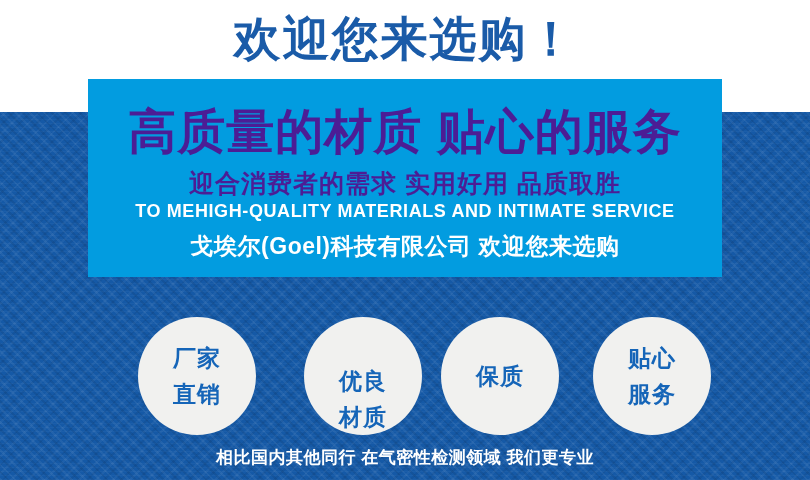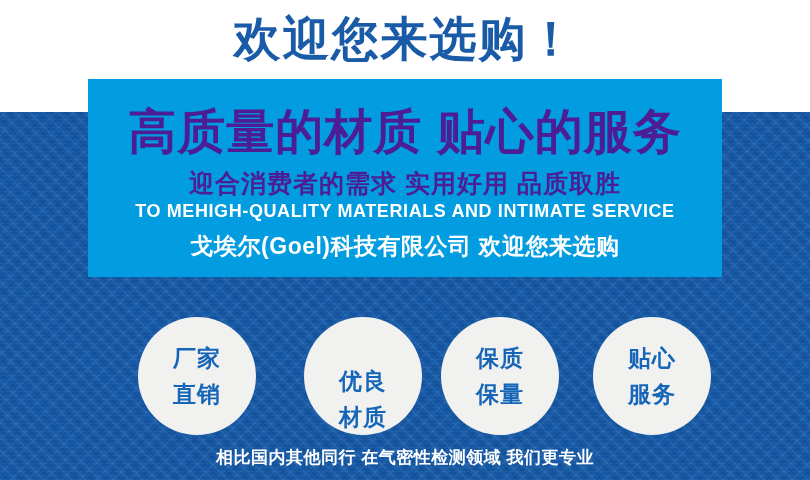--- a/index.html
+++ b/index.html
@@ -189,21 +189,20 @@
     <div class="feature-circle" id="circle-0">
       <span class="ln">厂家</span>
       <span class="ln">直销</span>
     </div>
     <div class="feature-circle" id="circle-1">
       <span class="ln">优良</span>
       <span class="ln">材质</span>
     </div>
     <div class="feature-circle" id="circle-2">
       <span class="ln">保质</span>
-      <span class="ln">保量</span>
     </div>
     <div class="feature-circle" id="circle-3">
       <span class="ln">贴心</span>
       <span class="ln">服务</span>
     </div>
   </div>
 
   <div class="footer-tagline">相比国内其他同行 在气密性检测领域 我们更专业</div>
 
 </div>

